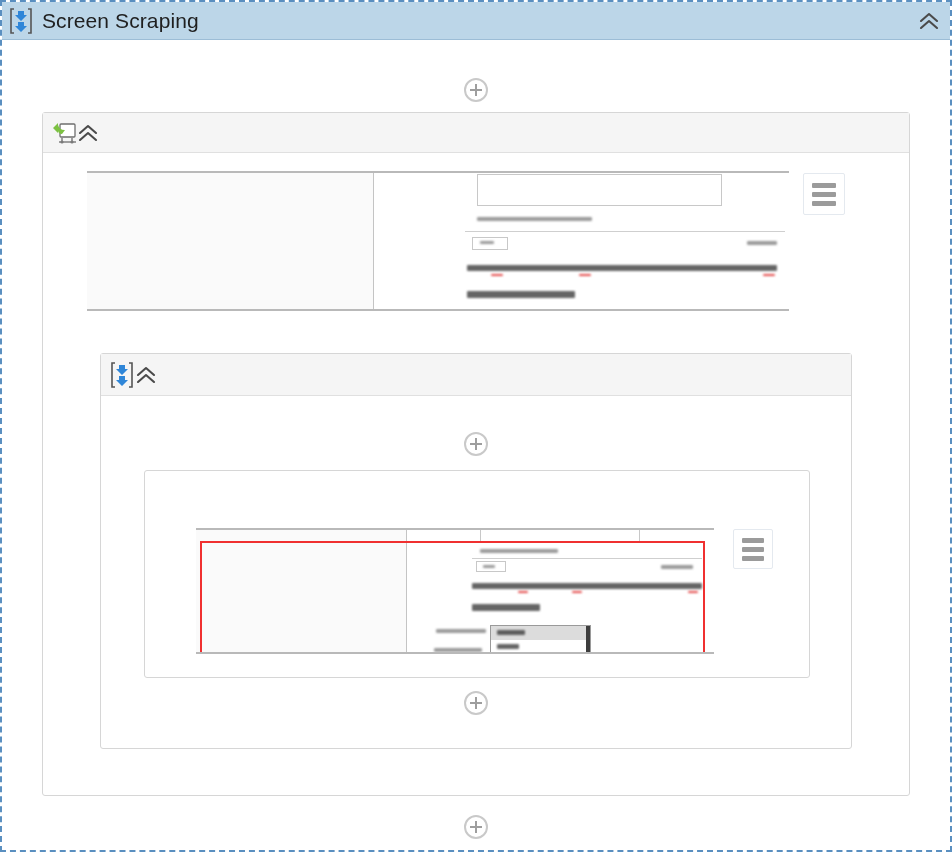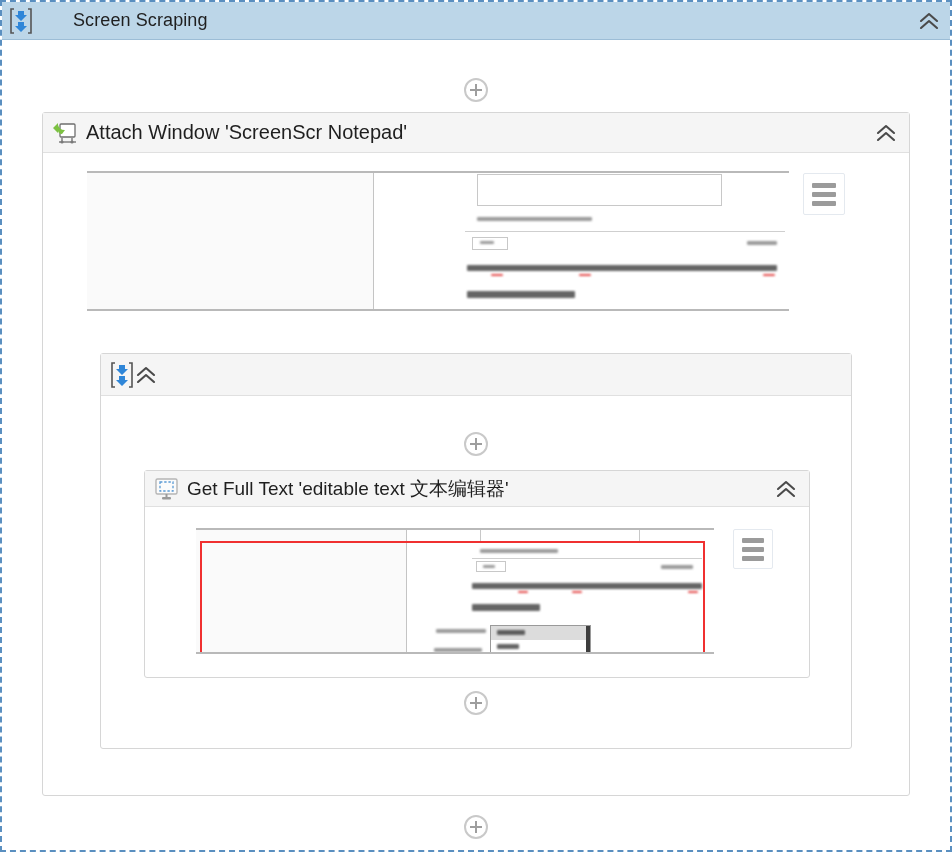--- a/index.html
+++ b/index.html
@@ -60,24 +60,23 @@
   .header-root {
     position: absolute;
     left: 2px; top: 2px;
     width: 948px;
     height: 38px;
     background: #bcd6e8;
     border-bottom: 1px solid #9cbdd6;
     padding: 0 10px 0 6px;
   }
   .header-root .hdr-title {
-    font-size: 18px;
+    font-size: 21px;
     padding-left: 8px;
     letter-spacing: .1px;
-    margin-left: 31px;
   }
 
   
   .plus {
     position: absolute;
     width: 24px;
     height: 24px;
     border-radius: 50%;
     border: 2px solid #c9c9c9;
     box-sizing: border-box;
@@ -268,21 +267,20 @@
       <span class="hdr-icon">
         <svg class="monitor-icon" viewBox="0 0 26 24" xmlns="http://www.w3.org/2000/svg">
           <rect x="9" y="3" width="15" height="13" rx="1" fill="#ffffff" stroke="#6e6e6e" stroke-width="1.3"></rect>
           <path d="M14 9 a7 7 0 0 1 -7 -5 l0 -2 -5 5 5 5 0 -2 a4 4 0 0 0 4 3 z" fill="#7cc142"></path>
           <path d="M11 17 v3 M21 17 v3" stroke="#6e6e6e" stroke-width="1.3"></path>
           <path d="M8 21 h17" stroke="#6e6e6e" stroke-width="1.3"></path>
           <circle cx="11" cy="21" r="1.6" fill="#7a7a7a"></circle>
           <circle cx="21" cy="21" r="1.6" fill="#7a7a7a"></circle>
         </svg>
       </span>
-      <span class="hdr-title">Attach Window 'ScreenScr Notepad'</span>
       <span class="hdr-chev">
         <svg class="chev-icon" viewBox="0 0 22 20" xmlns="http://www.w3.org/2000/svg">
           <path d="M3 10 L11 3 L19 10" fill="none" stroke="#4a4a4a" stroke-width="2.1" stroke-linecap="round" stroke-linejoin="round"></path>
           <path d="M3 17 L11 10 L19 17" fill="none" stroke="#4a4a4a" stroke-width="2.1" stroke-linecap="round" stroke-linejoin="round"></path>
         </svg>
       </span>
     </div>
 
     <div class="thumb" style="left:44px; top:58px; width:702px; height:140px; position:absolute;">
       <div class="thumb-left" style="width:286px;"></div>
@@ -326,37 +324,20 @@
           <path d="M3 10 L11 3 L19 10" fill="none" stroke="#4a4a4a" stroke-width="2.1" stroke-linecap="round" stroke-linejoin="round"></path>
           <path d="M3 17 L11 10 L19 17" fill="none" stroke="#4a4a4a" stroke-width="2.1" stroke-linecap="round" stroke-linejoin="round"></path>
         </svg>
       </span>
     </div>
   </div>
 
   <div class="plus" style="left:464px; top:432px;"></div>
 
   <div class="act-card" id="gft-card">
-    <div class="act-header">
-      <span class="hdr-icon">
-        <svg class="monitor-icon" viewBox="0 0 26 24" xmlns="http://www.w3.org/2000/svg">
-          <rect x="3" y="2" width="21" height="15" rx="1.5" fill="#fbfbfb" stroke="#b5b5b5" stroke-width="1.4"></rect>
-          <rect x="7" y="5" width="13" height="9" fill="none" stroke="#5b9bd5" stroke-width="1.3" stroke-dasharray="2.4 1.8"></rect>
-          <path d="M13.5 17 v3" stroke="#9a9a9a" stroke-width="2"></path>
-          <rect x="9" y="20" width="9" height="2.4" rx="1" fill="#9a9a9a"></rect>
-        </svg>
-      </span>
-      <span class="hdr-title">Get Full Text 'editable text  文本编辑器'</span>
-      <span class="hdr-chev">
-        <svg class="chev-icon" viewBox="0 0 22 20" xmlns="http://www.w3.org/2000/svg">
-          <path d="M3 10 L11 3 L19 10" fill="none" stroke="#4a4a4a" stroke-width="2.1" stroke-linecap="round" stroke-linejoin="round"></path>
-          <path d="M3 17 L11 10 L19 17" fill="none" stroke="#4a4a4a" stroke-width="2.1" stroke-linecap="round" stroke-linejoin="round"></path>
-        </svg>
-      </span>
-    </div>
 
     <div class="thumb" style="left:51px; top:57px; width:518px; height:126px; position:absolute;">
       <div class="thumb-left" style="width:210px;"></div>
       <div class="thumb-split" style="left:210px;"></div>
 
       <div class="box-outline" style="left:284px; top:-1px; width:160px; height:14px;"></div>
       <div class="blur-line soft" style="left:284px; top:19px; width:78px; height:4px;"></div>
       <div class="hr-rule" style="left:276px; top:28px; width:230px;"></div>
       <div class="box-outline" style="left:280px; top:31px; width:30px; height:11px;"></div>
       <div class="blur-line soft" style="left:287px; top:35px; width:12px; height:3px;"></div>

